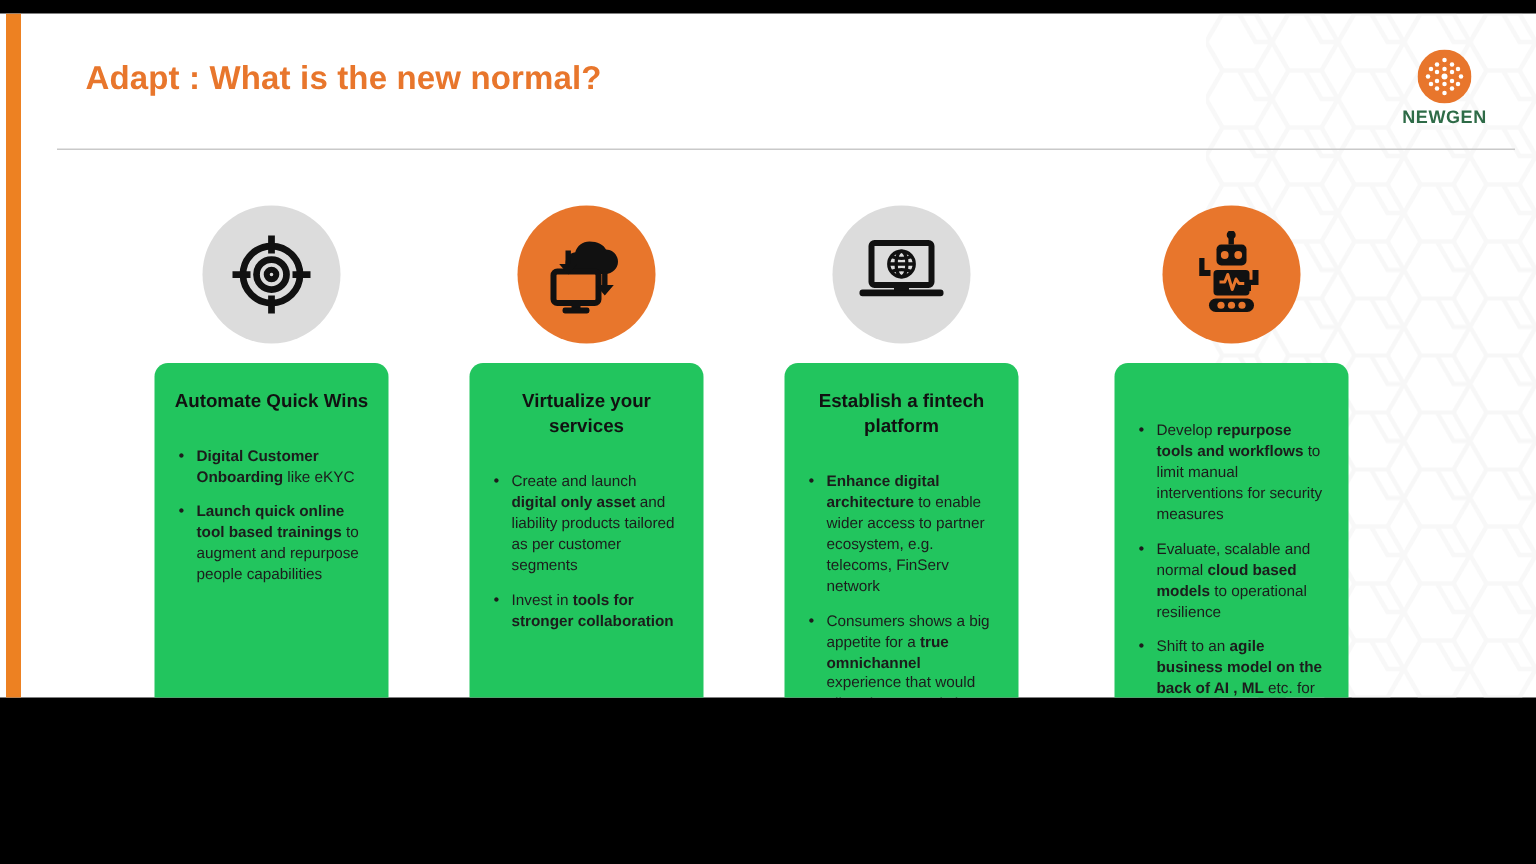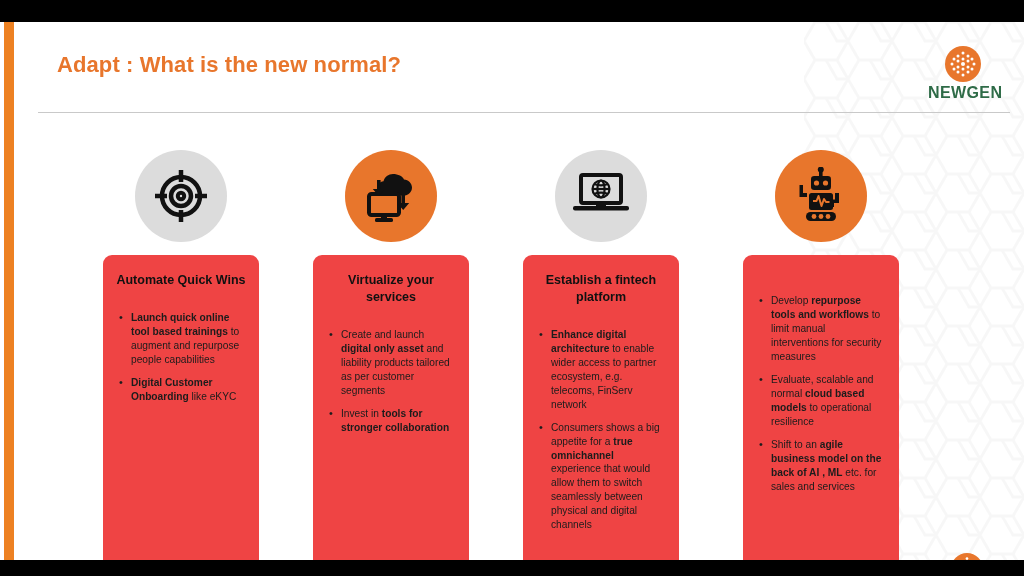--- a/index.html
+++ b/index.html
@@ -1,21 +1,21 @@
 <!DOCTYPE html>
 <html><head>
 <meta charset="utf-8">
 <style>
   * { margin:0; padding:0; box-sizing:border-box; }
   html,body { width:1024px; height:576px; overflow:hidden; background:#000; }
   body { font-family:"Liberation Sans", sans-serif; }
 
   #slide {
-    position:absolute; left:0; top:22px;
-    width:1024px; height:538px;
+    position:absolute; left:0; top:9px;
+    width:1024px; height:456px;
     background:#ffffff;
     overflow:hidden;
   }
 
   
   #watermark {
     position:absolute; right:0; top:0; width:220px; height:558px;
     opacity:0.55; pointer-events:none;
   }
 
@@ -32,21 +32,21 @@
   #divider {
     position:absolute; left:38px; top:90px; width:972px; height:1px;
     background:#c9c9c9;
   }
 
   
   #logo { position:absolute; left:928px; top:24px; width:70px; height:56px; }
   #logo .mark { position:absolute; left:17px; top:0; width:36px; height:36px; }
   #logo .word {
     position:absolute; left:0; top:38px; width:70px;
-    text-align:center; font-size:16px; font-weight:bold;
+    text-align:center; font-size:12px; font-weight:bold;
     color:#2E6B47; letter-spacing:0.4px;
   }
   #corner-mark { position:absolute; left:950px; top:530px; width:34px; height:34px; }
 
   
   .col { position:absolute; top:128px; width:156px; }
   .col.c1 { left:103px; }
   .col.c2 { left:313px; }
   .col.c3 { left:523px; }
   .col.c4 { left:743px; }
@@ -56,21 +56,21 @@
     width:92px; height:92px; border-radius:50%;
     display:flex; align-items:center; justify-content:center;
   }
   .icon-wrap.gray { background:#DCDCDC; }
   .icon-wrap.orange { background:#E8762C; }
   .icon-wrap svg { display:block; }
 
   .card {
     position:absolute; top:105px; left:0;
     width:156px; height:318px;
-    background:#ef4444; border-radius:9px;
+    background:#22c55e; border-radius:9px;
     padding:17px 12px 10px 12px;
   }
   .card-title {
     font-size:12.5px; font-weight:bold; color:#111;
     text-align:center; line-height:1.35; margin-bottom:6px;
   }
   .bullets { margin-top:22px; padding:0 2px 0 3px; }
   .bullet {
     position:relative; padding-left:13px;
     font-size:10.2px; line-height:1.37; color:#1c1c1c;
@@ -172,22 +172,22 @@
           <line x1="28" y1="2" x2="28" y2="14" stroke-width="4.5"></line>
           <line x1="28" y1="42" x2="28" y2="54" stroke-width="4.5"></line>
           <line x1="2" y1="28" x2="14" y2="28" stroke-width="4.5"></line>
           <line x1="42" y1="28" x2="54" y2="28" stroke-width="4.5"></line>
         </g>
       </svg>
     </div>
     <div class="card">
       <div class="card-title">Automate Quick Wins</div>
       <div class="bullets">
+          <div class="bullet"><b>Digital Customer Onboarding</b><span> like eKYC</span></div>
           <div class="bullet"><b>Launch quick online tool based trainings</b><span> to augment and repurpose people capabilities</span></div>
-          <div class="bullet"><b>Digital Customer Onboarding</b><span> like eKYC</span></div>
         </div>
     </div>
   </div>
 
   <div class="col c2">
     <div class="icon-wrap orange">
       <svg width="60" height="56" viewBox="0 0 60 56">
         <g fill="#111">
           <path d="M32 6c-4.6 0-8.4 3-9.5 7.2C18.8 13.6 16 16.7 16 20.4c0 4 3.3 7.2 7.3 7.2h19.3c4.6 0 8.4-3.6 8.4-8.1 0-4.4-3.6-8-8-8.1C41.6 8.3 37.2 6 32 6z"></path>
           <rect x="8" y="26" width="30" height="21" rx="2.5" fill="none" stroke="#111" stroke-width="4"></rect>

